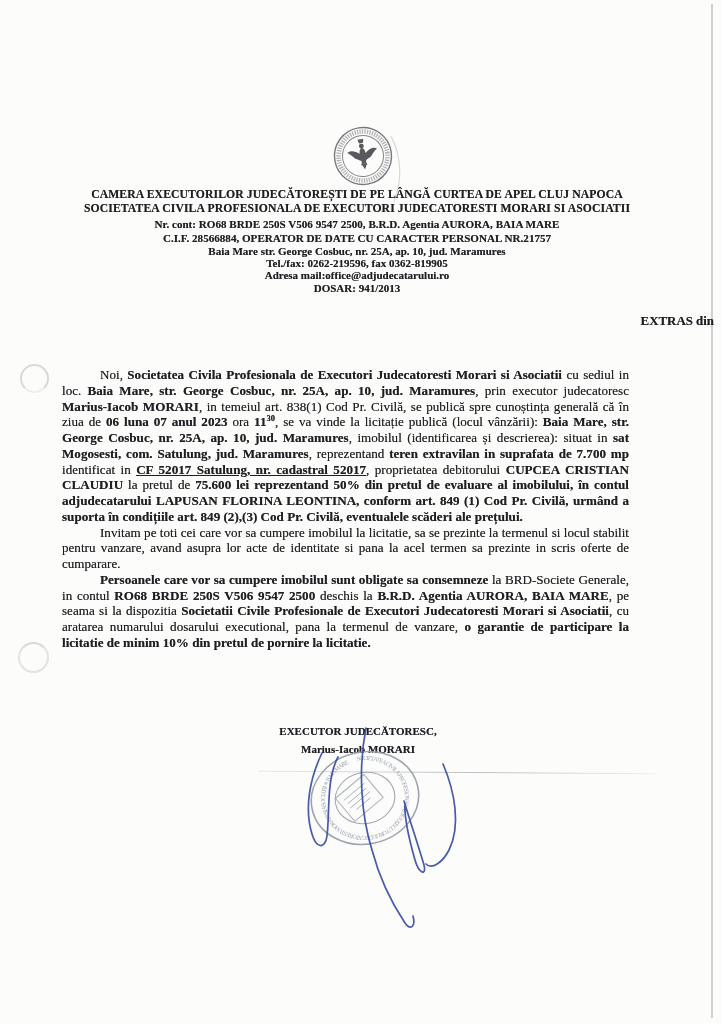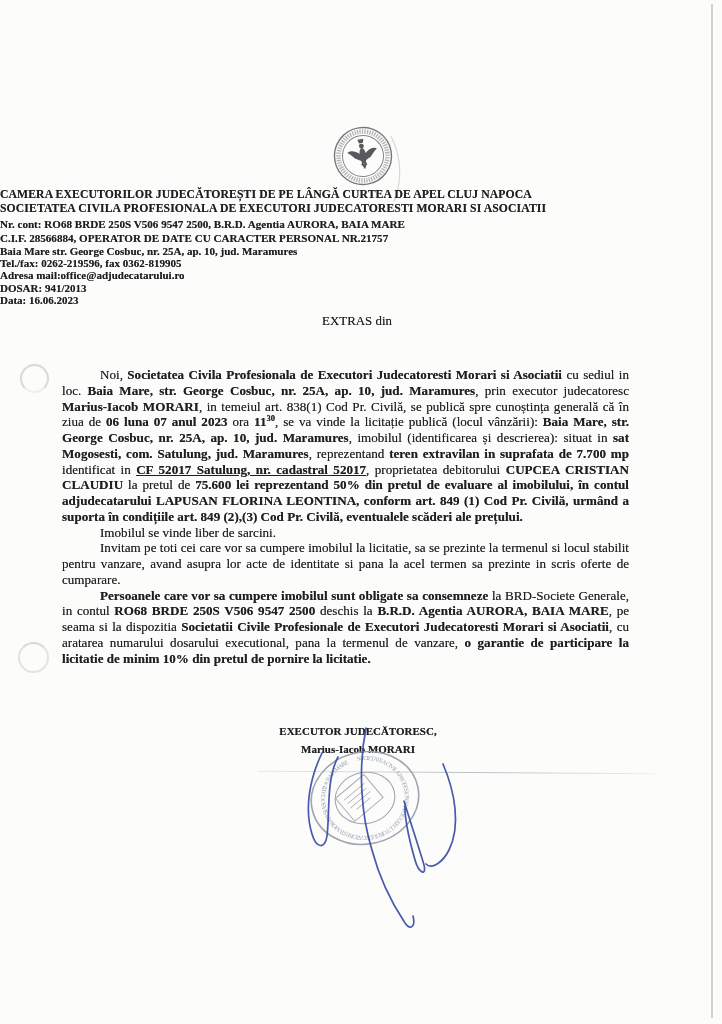--- a/index.html
+++ b/index.html
@@ -8,28 +8,28 @@
     background:#fcfcfb;
     font-family:"Liberation Serif","DejaVu Serif",serif;
     color:#1f1f23;
   }
   .doc-text{text-shadow:0 0 .35px rgba(25,25,30,.6)}
   .b{font-weight:bold}
   .u{text-decoration:underline}
   .sup{vertical-align:super;font-size:8.5px;line-height:0}
 
   
-  .letterhead{position:absolute;left:0;right:8px;top:188px;text-align:left}
+  .letterhead{position:absolute;left:0;right:8px;top:188px;text-align:center}
   .lh-line{white-space:nowrap;font-weight:bold}
   .lh-lg{font-size:11.7px;line-height:14.4px;letter-spacing:.1px}
   .lh-md{font-size:11.1px;line-height:14.1px}
   .lh-sm{font-size:11px;line-height:12.2px}
 
   
-  .title-block{position:absolute;left:0;right:8px;top:314px;text-align:center;font-weight:normal}
+  .title-block{position:absolute;left:0;right:8px;top:314px;text-align:right;font-weight:bold}
   .title-line{font-size:12.9px;line-height:15.2px;white-space:nowrap}
 
   
   .body-text{position:absolute;left:62px;top:367px;width:567px;font-size:13.1px;line-height:15.75px;text-align:justify}
   .para{margin:0;text-indent:38px}
 
   
   .sig-block{position:absolute;left:180px;top:723px;width:356px;text-align:center;font-weight:bold;font-size:11px;line-height:17.5px}
 
   
@@ -68,30 +68,28 @@
 
 <div class="letterhead doc-text">
   <div class="lh-line lh-lg">CAMERA EXECUTORILOR JUDECĂTOREȘTI DE PE LÂNGĂ CURTEA DE APEL CLUJ NAPOCA</div>
   <div class="lh-line lh-lg">SOCIETATEA CIVILA PROFESIONALA DE EXECUTORI JUDECATORESTI MORARI SI ASOCIATII</div>
   <div class="lh-line lh-md">Nr. cont: RO68 BRDE 250S V506 9547 2500, B.R.D. Agentia AURORA, BAIA MARE</div>
   <div class="lh-line lh-md">C.I.F.  28566884, OPERATOR DE DATE CU CARACTER PERSONAL NR.21757</div>
   <div class="lh-line lh-sm">Baia Mare str. George Cosbuc, nr. 25A, ap. 10, jud. Maramures</div>
   <div class="lh-line lh-sm">Tel./fax: 0262-219596, fax 0362-819905</div>
   <div class="lh-line lh-sm">Adresa mail:office@adjudecatarului.ro</div>
   <div class="lh-line lh-sm">DOSAR: 941/2013</div>
-  <div class="lh-line lh-sm">Data: 16.06.2023</div>
 </div>
 
 <div class="title-block doc-text">
   <div class="title-line">EXTRAS din</div>
 </div>
 
 <div class="body-text doc-text">
   <p class="para"><span>Noi, </span><span class="b">Societatea Civila Profesionala de Executori Judecatoresti Morari si Asociatii</span><span> cu sediul in loc. </span><span class="b">Baia Mare, str. George Cosbuc, nr. 25A, ap. 10, jud. Maramures</span><span>, prin executor judecatoresc </span><span class="b">Marius-Iacob MORARI</span><span>, in temeiul art. 838(1) Cod Pr. Civilă, se publică spre cunoștința generală că în ziua de </span><span class="b">06 luna 07 anul 2023</span><span> ora </span><span class="b">11</span><span class="b sup">30</span><span>, se va vinde la licitație publică (locul vânzării): </span><span class="b">Baia Mare, str. George Cosbuc, nr. 25A, ap. 10, jud. Maramures</span><span>, imobilul (identificarea și descrierea): situat in </span><span class="b">sat Mogosesti, com. Satulung, jud. Maramures</span><span>, reprezentand </span><span class="b">teren extravilan in suprafata de 7.700 mp</span><span> identificat in </span><span class="b u">CF 52017 Satulung, nr. cadastral 52017</span><span>, proprietatea debitorului </span><span class="b">CUPCEA CRISTIAN CLAUDIU</span><span> la pretul de </span><span class="b">75.600 lei reprezentand 50% din pretul de evaluare al imobilului, în contul adjudecatarului LAPUSAN FLORINA LEONTINA, conform art. 849 (1) Cod Pr. Civilă, urmând a suporta în condițiile art. 849 (2),(3) Cod Pr. Civilă, eventualele scăderi ale prețului.</span></p>
-  <p class="para"><span>Imobilul se vinde liber de sarcini.</span></p>
   <p class="para"><span>Invitam pe toti cei care vor sa cumpere imobilul la licitatie, sa se prezinte la termenul si locul stabilit pentru vanzare, avand asupra lor acte de identitate si pana la acel termen sa prezinte in scris oferte de cumparare.</span></p>
   <p class="para"><span class="b">Persoanele care vor sa cumpere imobilul sunt obligate sa consemneze</span><span> la BRD-Societe Generale, in contul </span><span class="b">RO68 BRDE 250S V506 9547 2500</span><span> deschis la </span><span class="b">B.R.D. Agentia AURORA, BAIA MARE</span><span>, pe seama si la dispozitia </span><span class="b">Societatii Civile Profesionale de Executori Judecatoresti Morari si Asociatii</span><span>, cu aratarea numarului dosarului executional, pana la termenul de vanzare, </span><span class="b">o garantie de participare la licitatie de minim 10% din pretul de pornire la licitatie.</span></p>
 </div>
 
 <div class="sig-block doc-text">
   <div>EXECUTOR JUDECĂTORESC,</div>
   <div>Marius-Iacob MORARI</div>
 </div>
 
 <svg class="stamp-layer" width="210" height="225" viewBox="275 718 210 225">

